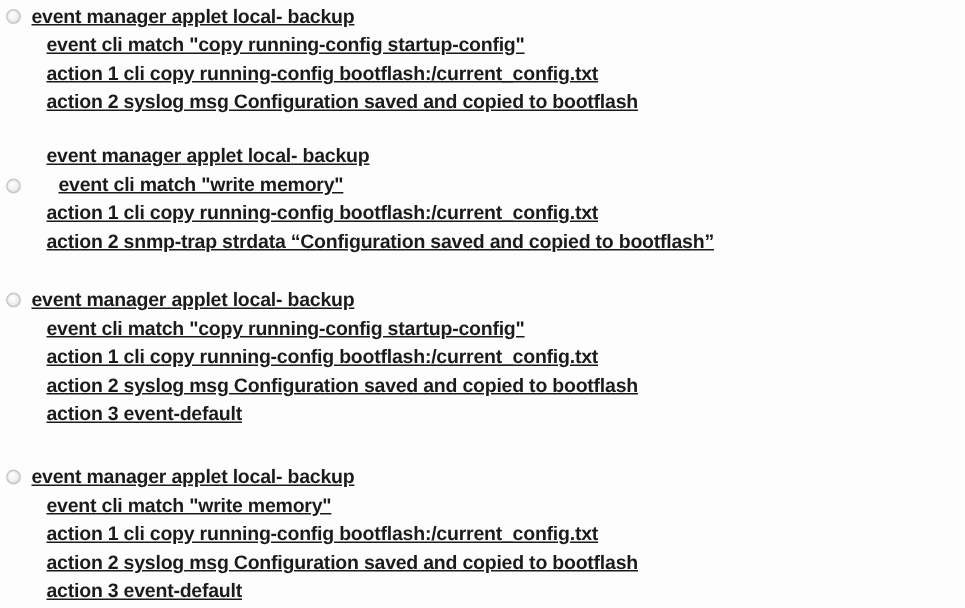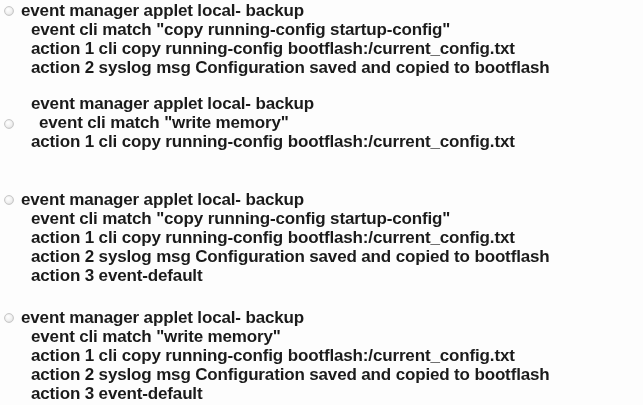--- a/index.html
+++ b/index.html
@@ -36,27 +36,28 @@
     box-shadow: inset 0 0 1px rgba(0,0,0,0.18);
     box-sizing: border-box;
   }
   .lines {
     position: absolute;
     left: 0;
     top: 0;
     width: 643px;
   }
   .line {
-    font-size: 17px;
+    font-size: 13px;
     font-weight: bold;
     color: #1b1b1b;
     line-height: 19px;
     height: 19px;
     white-space: pre;
     letter-spacing: -0.15px;
+    text-decoration: underline;
     -webkit-font-smoothing: antialiased;
   }
   .indent-0 { padding-left: 21px; }
   .indent-1 { padding-left: 31px; }
   .indent-2 { padding-left: 39px; }
 
   
   #option-1 { top: 0px; }
   #option-1 .radio { top: 6px; }
   #option-1 .lines { top: 1px; }
@@ -87,20 +88,21 @@
       <div class="line indent-1">action 2 syslog msg Configuration saved and copied to bootflash</div>
     </div>
   </div>
 
   <div class="option" id="option-2">
     <span class="radio"></span>
     <div class="lines">
       <div class="line indent-1">event manager applet local- backup</div>
       <div class="line indent-2">event cli match "write memory"</div>
       <div class="line indent-1">action 1 cli copy running-config bootflash:/current_config.txt</div>
+      <div class="line indent-1">action 2 snmp-trap strdata “Configuration saved and copied to bootflash”</div>
     </div>
   </div>
 
   <div class="option" id="option-3">
     <span class="radio"></span>
     <div class="lines">
       <div class="line indent-0">event manager applet local- backup</div>
       <div class="line indent-1">event cli match "copy running-config startup-config"</div>
       <div class="line indent-1">action 1 cli copy running-config bootflash:/current_config.txt</div>
       <div class="line indent-1">action 2 syslog msg Configuration saved and copied to bootflash</div>

